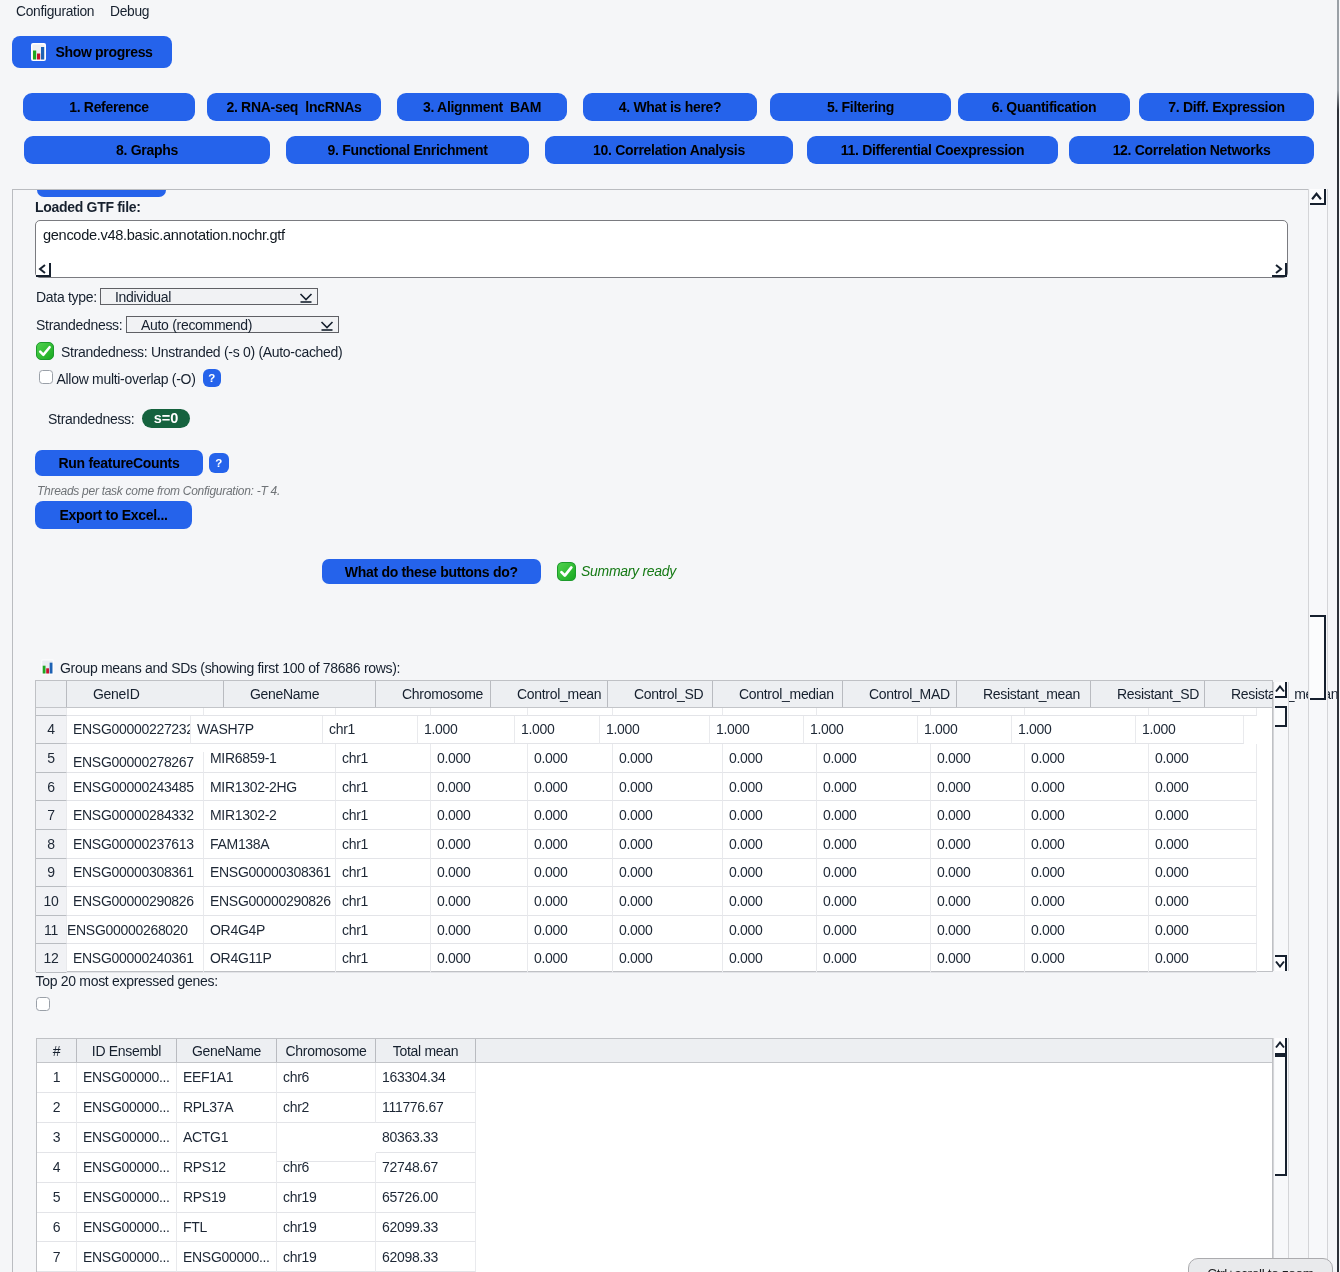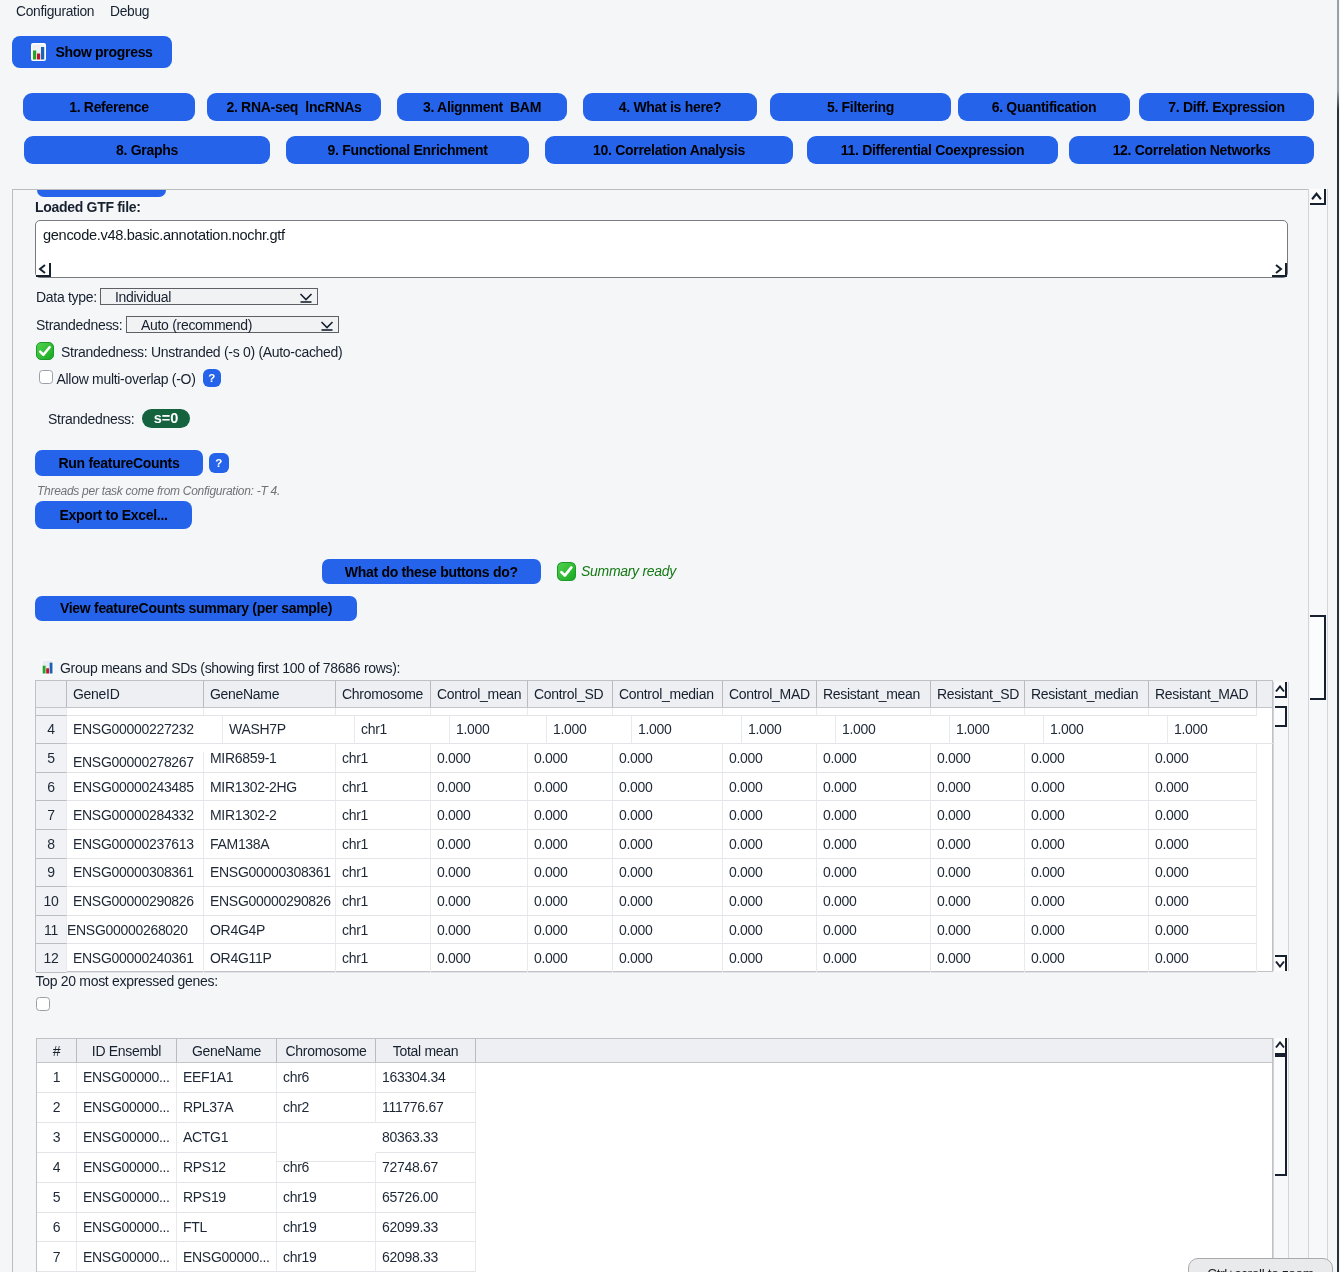--- a/index.html
+++ b/index.html
@@ -219,35 +219,34 @@
         <stop offset="0" stop-color="#52d34f"></stop>
             <stop offset="1" stop-color="#17a81f"></stop>
       </linearGradient>
         </defs>
       <rect x="0.5" y="0.5" width="17" height="17" rx="4.5" fill="url(#g2)" stroke="#1d9a2c" stroke-width="1"></rect>
       <path d="M4.2 9.6 L7.4 12.8 L13.6 5.2" fill="none" stroke="#fff" stroke-width="2.6" stroke-linecap="round" stroke-linejoin="round"></path>
     </svg>
   </span>
   <div class="ready" style="left:581px;top:563px">Summary ready</div>
 
-  <button class="btn" style="left:35px;top:596px;width:322px;height:24.5px;border-radius:7px">View featureCounts summary (per sample)</button>
 
   <span class="abs" style="left:41px;top:659px">
     <svg width="13" height="16" viewBox="0 0 15 18">
       <rect x="0" y="0" width="15" height="18" rx="2" fill="#fbfcfd"></rect>
       <rect x="1.5" y="1.5" width="12" height="15" rx="1" fill="#e9edf2"></rect>
       <rect x="2" y="7.5" width="3.2" height="9" fill="#1fa821"></rect>
       <rect x="6" y="10.5" width="3.2" height="6" fill="#c8102e"></rect>
       <rect x="10" y="4" width="3.2" height="12.5" fill="#1d62b4"></rect>
     </svg>
   </span>
   <div class="lbl" style="left:60px;top:660px">Group means and SDs (showing first 100 of 78686 rows):</div>
 
   <div class="ttable" style="left:35px;top:680px;width:1238px;height:292px" id="table1">
-      <div class="t-head" style="height: 26.5px;">
+      <div class="t-head" style="height: 26.5px; gap: 20px;">
         <div class="hc" style="width: 31px; justify-content: flex-start; padding-left: 6px;"></div>
         <div class="hc" style="width: 137px; justify-content: flex-start; padding-left: 6px;">GeneID</div>
         <div class="hc" style="width: 132px; justify-content: flex-start; padding-left: 6px;">GeneName</div>
         <div class="hc" style="width: 95px; justify-content: flex-start; padding-left: 6px;">Chromosome</div>
         <div class="hc" style="width: 97px; justify-content: flex-start; padding-left: 6px;">Control_mean</div>
         <div class="hc" style="width: 85px; justify-content: flex-start; padding-left: 6px;">Control_SD</div>
         <div class="hc" style="width: 110px; justify-content: flex-start; padding-left: 6px;">Control_median</div>
         <div class="hc" style="width: 94px; justify-content: flex-start; padding-left: 6px;">Control_MAD</div>
         <div class="hc" style="width: 114px; justify-content: flex-start; padding-left: 6px;">Resistant_mean</div>
         <div class="hc" style="width: 94px; justify-content: flex-start; padding-left: 6px;">Resistant_SD</div>
@@ -265,21 +264,21 @@
         <div class="c" style="width: 110px;"></div>
         <div class="c" style="width: 94px;"></div>
         <div class="c" style="width: 114px;"></div>
         <div class="c" style="width: 94px;"></div>
         <div class="c" style="width: 124px;"></div>
         <div class="c" style="width: 108px;"></div>
         <div class="c fill" style="flex: 1 1 0%;"></div>
       </div>
       <div class="t-row" style="height: 28.62px;">
         <div class="c numcol" style="width: 31px;">4</div>
-        <div class="c" style="width: 156px; padding-left: 6px;">ENSG00000227232</div>
+        <div class="c" style="width: 124px; padding-left: 6px;">ENSG00000227232</div>
         <div class="c" style="width: 132px; padding-left: 6px;">WASH7P</div>
         <div class="c" style="width: 95px; padding-left: 6px;">chr1</div>
         <div class="c" style="width: 97px; padding-left: 6px;">1.000</div>
         <div class="c" style="width: 85px; padding-left: 6px;">1.000</div>
         <div class="c" style="width: 110px; padding-left: 6px;">1.000</div>
         <div class="c" style="width: 94px; padding-left: 6px;">1.000</div>
         <div class="c" style="width: 114px; padding-left: 6px;">1.000</div>
         <div class="c" style="width: 94px; padding-left: 6px;">1.000</div>
         <div class="c" style="width: 124px; padding-left: 6px;">1.000</div>
         <div class="c" style="width: 108px; padding-left: 6px;">1.000</div>

